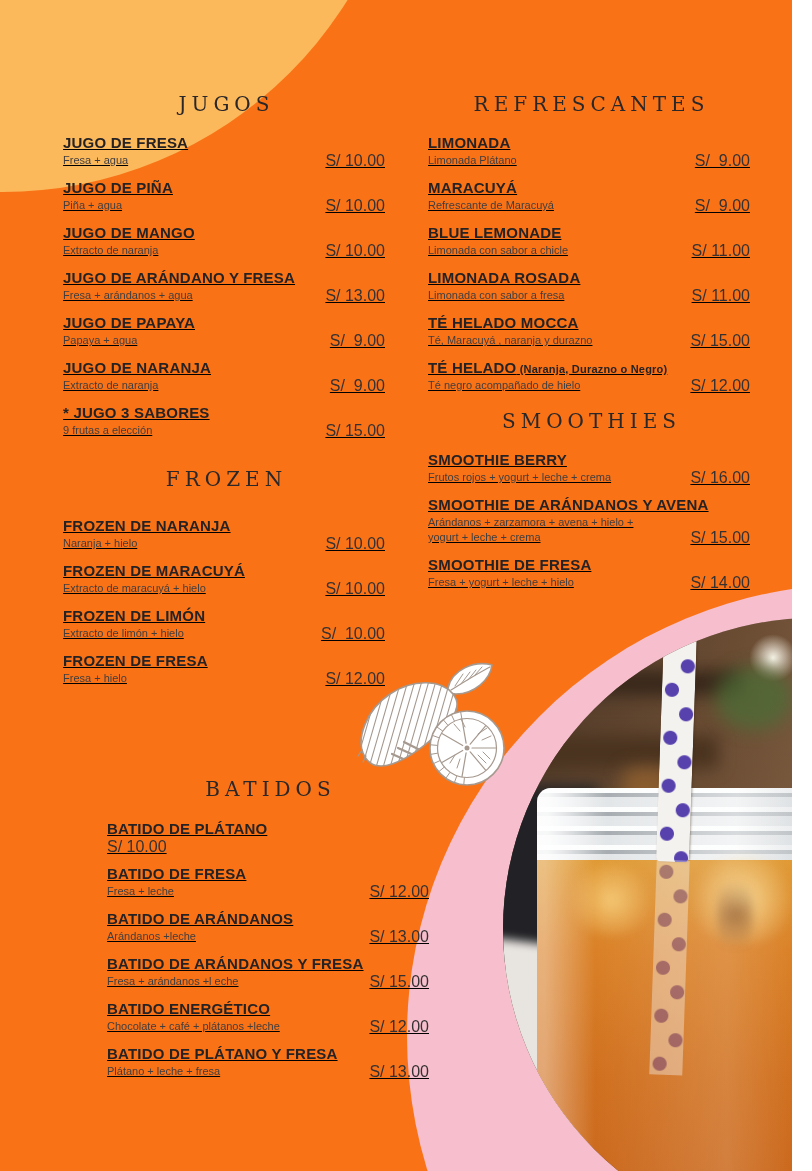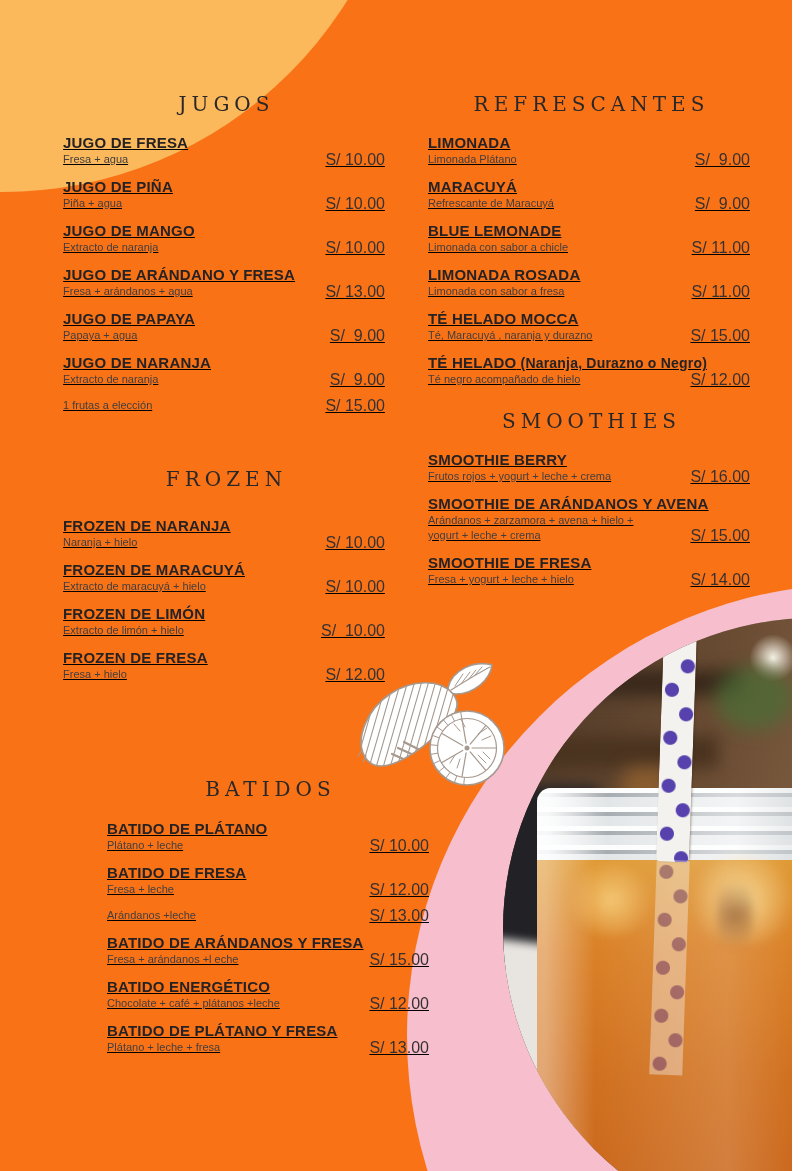--- a/index.html
+++ b/index.html
@@ -57,21 +57,21 @@
   .sec-smoothies{left:428px;top:409px;}
   .sec-batidos{left:63px;top:777px;margin-left:44px;}
   .sec-title{font-family:"DejaVu Serif","Liberation Serif",serif;font-weight:400;font-size:20px;
     letter-spacing:5px;text-align:center;color:#2b2728;margin:0;line-height:24px;text-indent:5px;}
   .items{margin-top:18px;text-decoration:underline;}
   .sec-frozen .items{margin-top:26px;}
   .sec-smoothies .items{}
   .sec-batidos .items{margin-top:19px;}
   .item{margin-bottom:11px;}
   .item-title{font-size:15px;font-weight:700;color:#262223;line-height:17px;letter-spacing:.2px;}
-  .t-note{font-size:14px;}
+  .t-note{font-size:11px;}
   .row{display:flex;align-items:flex-end;}
   .desc{flex:1;font-size:11px;line-height:15px;color:#413d3e;white-space:pre-line;}
   .price{font-size:16px;line-height:15px;color:#353132;white-space:pre;text-align:left;}
 </style>
 </head>
 <body>
 
 <div class="page">
 
   <div class="circle" id="orange-blob"></div>
@@ -173,22 +173,23 @@
 
   <div class="item">
     <div class="item-title"><span class="t-main">JUGO DE NARANJA</span><span class="t-note"></span></div>
     <div class="row">
       <div class="desc">Extracto de naranja</div>
       <div class="price">S/  9.00</div>
     </div>
   </div>
 
   <div class="item">
-    <div class="row">
-      <div class="desc">1 frutas a elección</div>
+    <div class="item-title"><span class="t-main">* JUGO 3 SABORES</span><span class="t-note"></span></div>
+    <div class="row">
+      <div class="desc">9 frutas a elección</div>
       <div class="price">S/ 15.00</div>
     </div>
   </div>
 </div>
   </div>
 
   <div class="section sec-refrescantes">
     <h2 class="sec-title">REFRESCANTES</h2>
     <div class="items">
   <div class="item">
@@ -307,34 +308,34 @@
   </div>
 </div>
   </div>
 
   <div class="section sec-batidos">
     <h2 class="sec-title">BATIDOS</h2>
     <div class="items">
   <div class="item">
     <div class="item-title"><span class="t-main">BATIDO DE PLÁTANO</span><span class="t-note"></span></div>
     <div class="row">
-      <div class="desc">Plátano + leche</div>
       <div class="price">S/ 10.00</div>
     </div>
   </div>
 
   <div class="item">
     <div class="item-title"><span class="t-main">BATIDO DE FRESA</span><span class="t-note"></span></div>
     <div class="row">
       <div class="desc">Fresa + leche</div>
       <div class="price">S/ 12.00</div>
     </div>
   </div>
 
   <div class="item">
+    <div class="item-title"><span class="t-main">BATIDO DE ARÁNDANOS</span><span class="t-note"></span></div>
     <div class="row">
       <div class="desc">Arándanos +leche</div>
       <div class="price">S/ 13.00</div>
     </div>
   </div>
 
   <div class="item">
     <div class="item-title"><span class="t-main">BATIDO DE ARÁNDANOS Y FRESA</span><span class="t-note"></span></div>
     <div class="row">
       <div class="desc">Fresa + arándanos +l eche</div>

